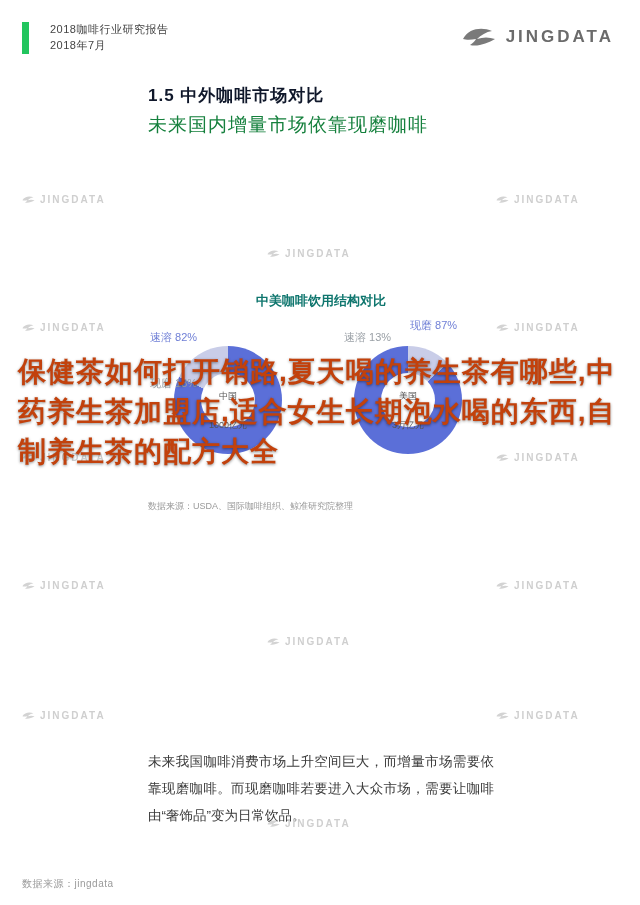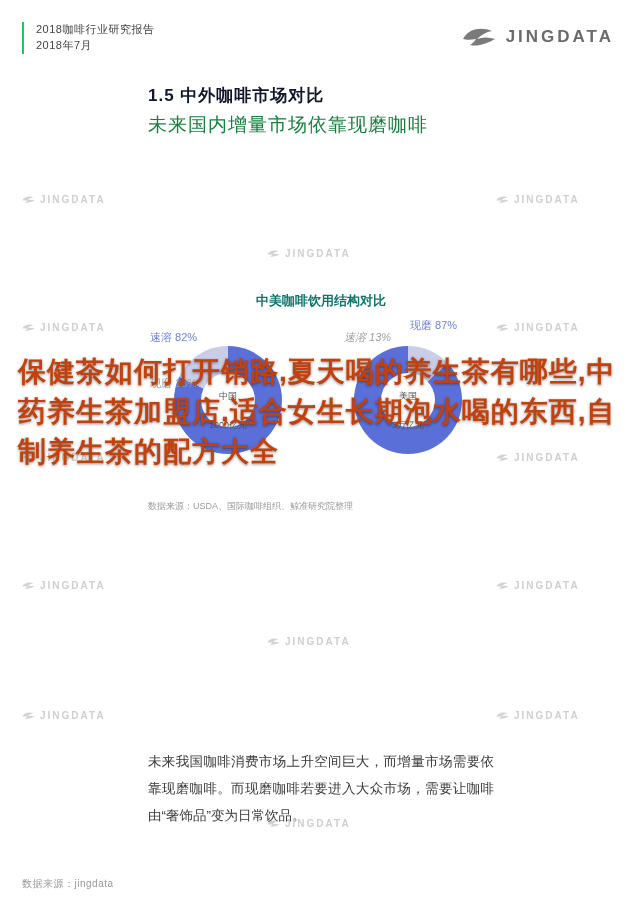--- a/index.html
+++ b/index.html
@@ -26,22 +26,22 @@
   
   .header {
     position: absolute;
     top: 0; left: 0; right: 0;
     height: 70px;
   }
   .report-tag {
     position: absolute;
     left: 22px;
     top: 22px;
-    border-left: 2px solid #22c55e;
-    padding-left: 12px;
+    border-left: 7px solid #22c55e;
+    padding-left: 21px;
     line-height: 1.45;
   }
   .report-tag div {
     font-size: 11px;
     color: #444;
     letter-spacing: .5px;
   }
   .brand {
     position: absolute;
     right: 26px;
@@ -238,21 +238,21 @@
       </div>
       <div class="lbl blue" style="left:2px; top:14px;">速溶 82%</div>
       <div class="lbl grey" style="left:2px; top:60px;">现磨 18%</div>
 
       <div class="donut donut-right" style="background: conic-gradient(#c9cde8 0deg 47deg, #5b6fd8 47deg 360deg);">
         <div class="hole">
           <span>美国</span>
           <span>3万亿元</span>
         </div>
       </div>
-      <div class="lbl grey" style="left:196px; top:14px;font-style:italic;">速溶 13%</div>
+      <div class="lbl grey" style="left:196px; top:14px;">速溶 13%</div>
       <div class="lbl blue" style="left:262px; top:2px;">现磨 87%</div>
     </div>
     <div class="chart-source">数据来源：USDA、国际咖啡组织、鲸准研究院整理</div>
   </div>
 
   <div class="para p4">未来我国咖啡消费市场上升空间巨大，而增量市场需要依靠现磨咖啡。而现磨咖啡若要进入大众市场，需要让咖啡由“奢饰品”变为日常饮品。</div>
 
   <div id="watermark-layer">
       <div class="wm" style="left: 22px; top: 194px;"><span class="bird"><svg width="13" height="9" viewBox="0 0 34 22">
             <path d="M1 13 C7 2, 20 1, 30 5 C24 6, 19 9, 15 13 C21 11, 27 11, 33 13 C26 17, 16 21, 8 19 C11 17, 13 15, 14 13 C9 14, 4 14, 1 13 Z" fill="#d3d3d3"></path>

